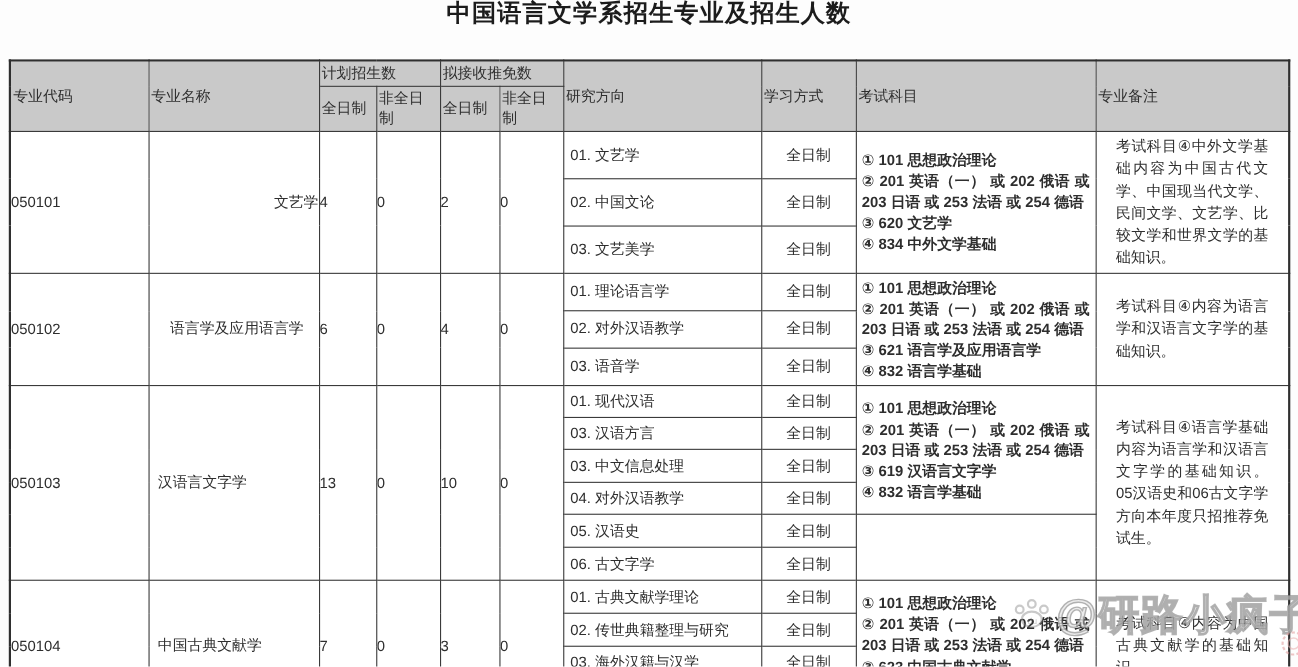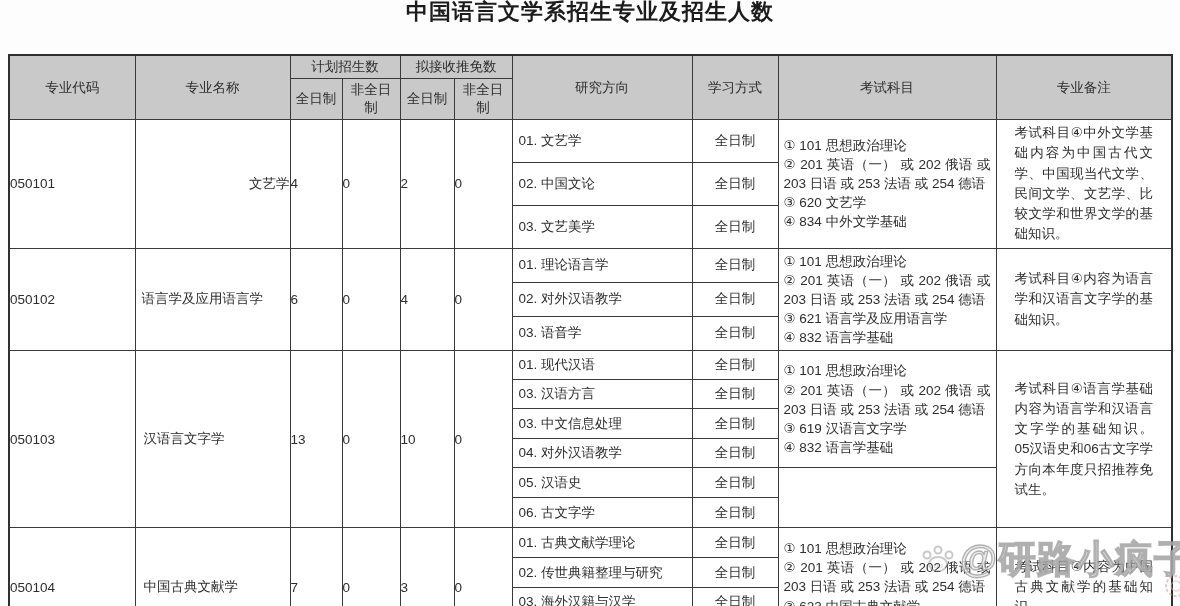--- a/index.html
+++ b/index.html
@@ -34,28 +34,28 @@
   }
   table.adm th, table.adm td {
     border: 1px solid #3a3a3a;
     font-size: 13.5px;
     color: #2e2e2e;
     overflow: hidden;
   }
   table.adm th {
     background: #c9c9c9;
     font-weight: 400;
-    text-align: center;
+    text-align: left;
     padding: 2px;
   }
   td.c-center { vertical-align: middle; font-size: 14px; }
   td.c-dir { text-align: left; vertical-align: middle; padding: 2px 4px 2px 6px; margin-left: 30px; }
   td.c-mode { text-align: center; vertical-align: middle; }
   td.c-exam { text-align: left; vertical-align: middle; padding: 3px 5px; }
-  td.c-exam .exam-line { line-height: 1.42; text-align: justify; }
+  td.c-exam .exam-line { line-height: 1.42; text-align: justify; font-weight: bold; }
   td.c-remark {
     text-align: left;
     vertical-align: middle;
     padding: 3px 18px;
     line-height: 1.5;
     text-align: justify;
   }
   .watermark {
     position: absolute;
     left: 918px;
@@ -138,21 +138,21 @@
       <tr style="height: 34px;">
         <td class="c-dir">02. 中国文论</td>
         <td class="c-mode">全日制</td>
       </tr>
       <tr style="height: 34px;">
         <td class="c-dir">03. 文艺美学</td>
         <td class="c-mode">全日制</td>
       </tr>
       <tr style="height: 33px;">
         <td class="c-center" rowspan="3">050102</td>
-        <td class="c-center" rowspan="3" style="text-align: left; padding-left: 6px;">语言学及应用语言学</td>
+        <td class="c-center" rowspan="3" style="text-align: left; padding-left: 19px;">语言学及应用语言学</td>
         <td class="c-center" rowspan="3">6</td>
         <td class="c-center" rowspan="3">0</td>
         <td class="c-center" rowspan="3">4</td>
         <td class="c-center" rowspan="3">0</td>
         <td class="c-dir">01. 理论语言学</td>
         <td class="c-mode">全日制</td>
         <td class="c-exam" rowspan="3">
           <div class="exam-line">① 101 思想政治理论</div>
           <div class="exam-line">② 201 英语（一） 或 202 俄语 或 203 日语 或 253 法语 或 254 德语</div>
           <div class="exam-line">③ 621 语言学及应用语言学</div>

